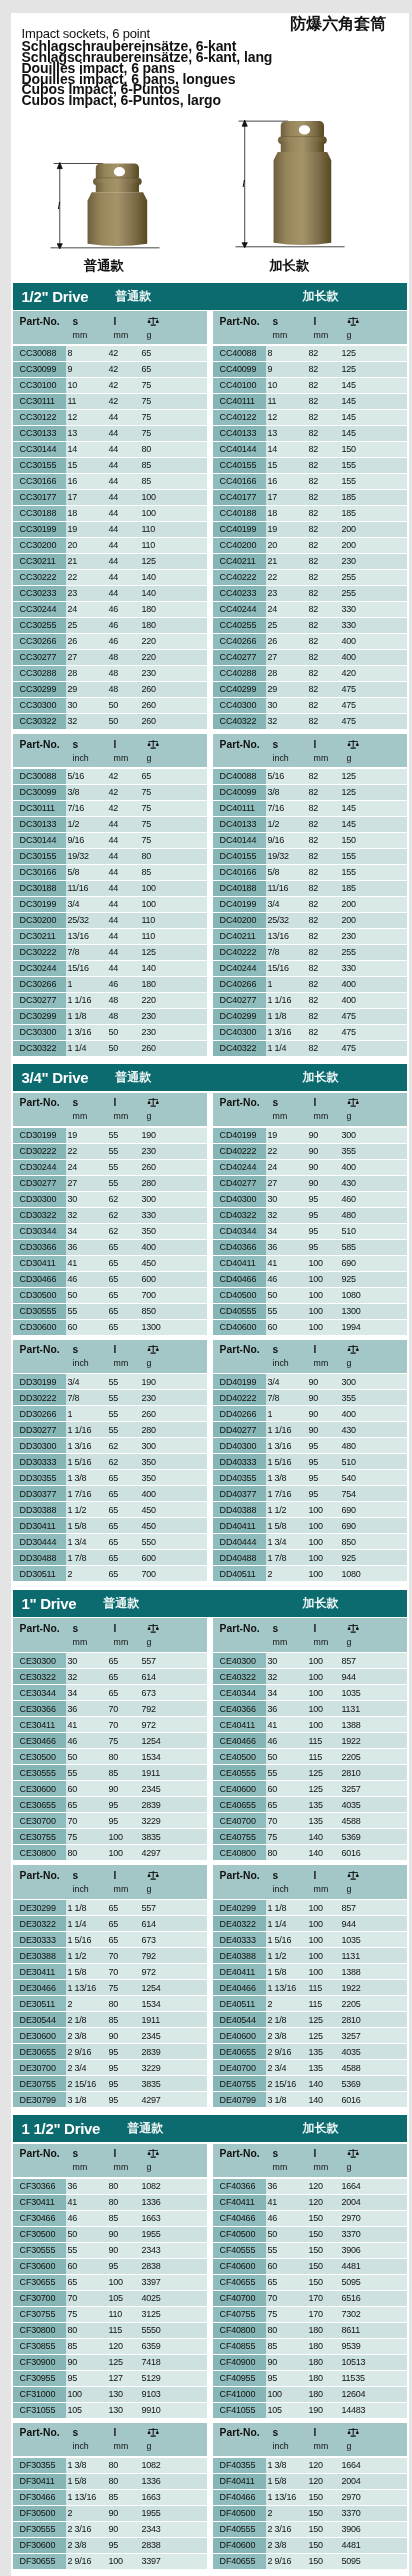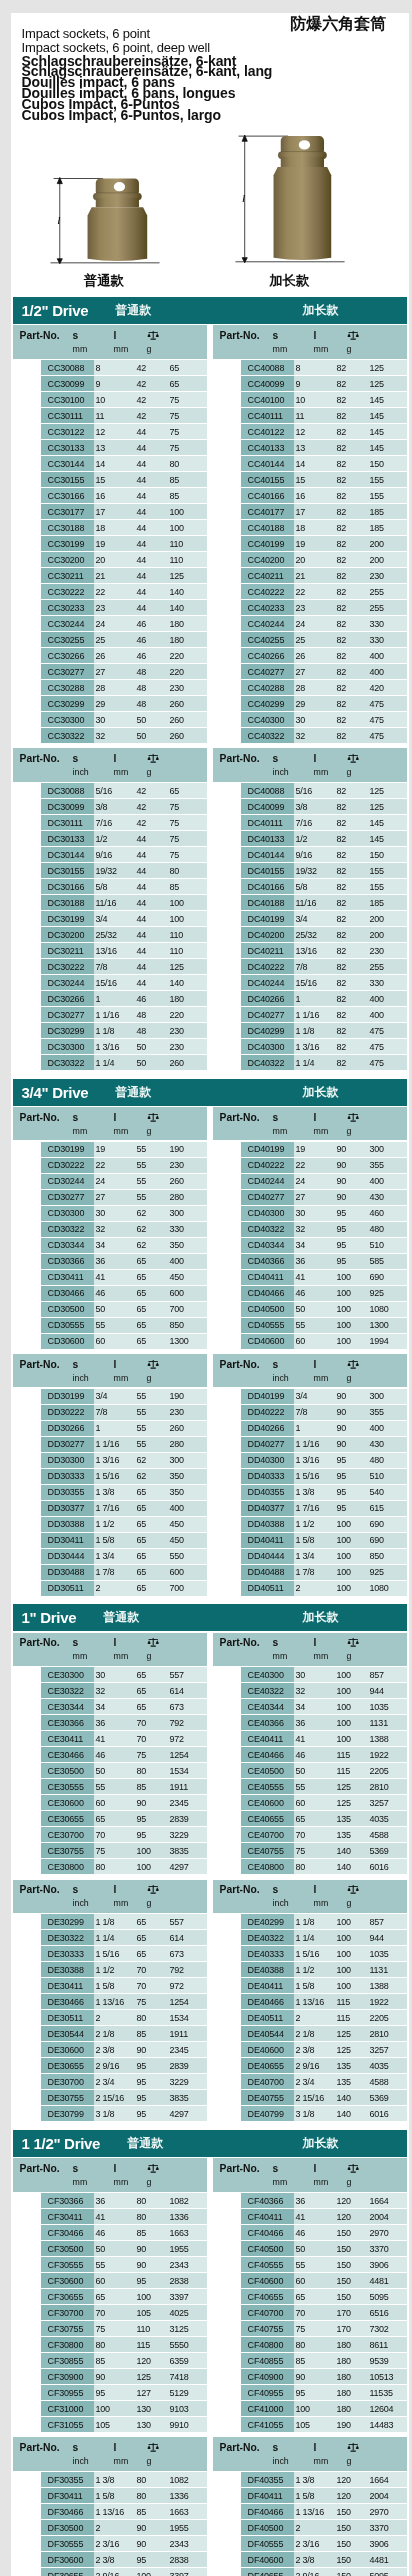--- a/index.html
+++ b/index.html
@@ -39,42 +39,41 @@
   .pair + .pair { margin-top:4.1px; }
   .htable { width:194px; }
   .thead {
     background:var(--table-head,#a3c7c6);
     display:grid; grid-template-columns:53px 41px 33px 1fr;
     padding:4.6px 0 3.6px 6.2px;
   }
   .th { font-size:10.3px; font-weight:bold; line-height:12.4px; }
   .tu { font-size:8.8px; line-height:11.3px; margin-top:1.5px; }
   .w-icon svg { display:block; margin-top:1px; }
-  .tbody { margin-top:1.5px;margin-left:28px; }
+  .tbody { margin-top:1.5px; }
   .trow {
     display:grid; grid-template-columns:53px 41px 33px 1fr;
     height:15px; margin-bottom:1px; background:var(--row,#d8e9e7);
     align-items:center;
   }
   .trow.alt { background:var(--row-alt,#cfe3e1); }
   .tc { font-size:9px; letter-spacing:-0.2px; white-space:nowrap; }
   .tc-part { background:var(--part-cell,#8fbcbc); height:100%; display:flex; align-items:center; padding-left:6.2px; box-sizing:border-box; }
   .trow.alt .tc-part { background:var(--part-cell-alt,#86b6b5); }
   .tc-s,.tc-l,.tc-g { padding-left:1px; }
   
   .socket-svg { display:block; margin:0 auto; }
 </style>
 </head>
 <body>
 
 <div class="card">
 
   <div class="hdr">
     <div class="t1">Impact sockets, 6 point</div>
-    <div class="t1">Impact sockets, 6 point, deep well</div>
     <div class="t2">Schlagschraubereinsätze, 6-kant</div>
     <div class="t2">Schlagschraubereinsätze, 6-kant, lang</div>
     <div class="t2">Douilles impact, 6 pans</div>
     <div class="t2">Douilles impact, 6 pans, longues</div>
     <div class="t2">Cubos Impact, 6-Puntos</div>
     <div class="t2">Cubos Impact, 6-Puntos, largo</div>
     <div class="cn-title">防爆六角套筒</div>
   </div>
 
   <div class="figure">
@@ -1125,21 +1124,21 @@
               <div class="trow">
                 <div class="tc tc-part">DD40355</div>
                 <div class="tc tc-s">1 3/8</div>
                 <div class="tc tc-l">95</div>
                 <div class="tc tc-g">540</div>
               </div>
               <div class="trow alt">
                 <div class="tc tc-part">DD40377</div>
                 <div class="tc tc-s">1 7/16</div>
                 <div class="tc tc-l">95</div>
-                <div class="tc tc-g">615</div>
+                <div class="tc tc-g">754</div>
               </div>
               <div class="trow">
                 <div class="tc tc-part">DD40388</div>
                 <div class="tc tc-s">1 1/2</div>
                 <div class="tc tc-l">100</div>
                 <div class="tc tc-g">690</div>
               </div>
               <div class="trow alt">
                 <div class="tc tc-part">DD40411</div>
                 <div class="tc tc-s">1 5/8</div>

